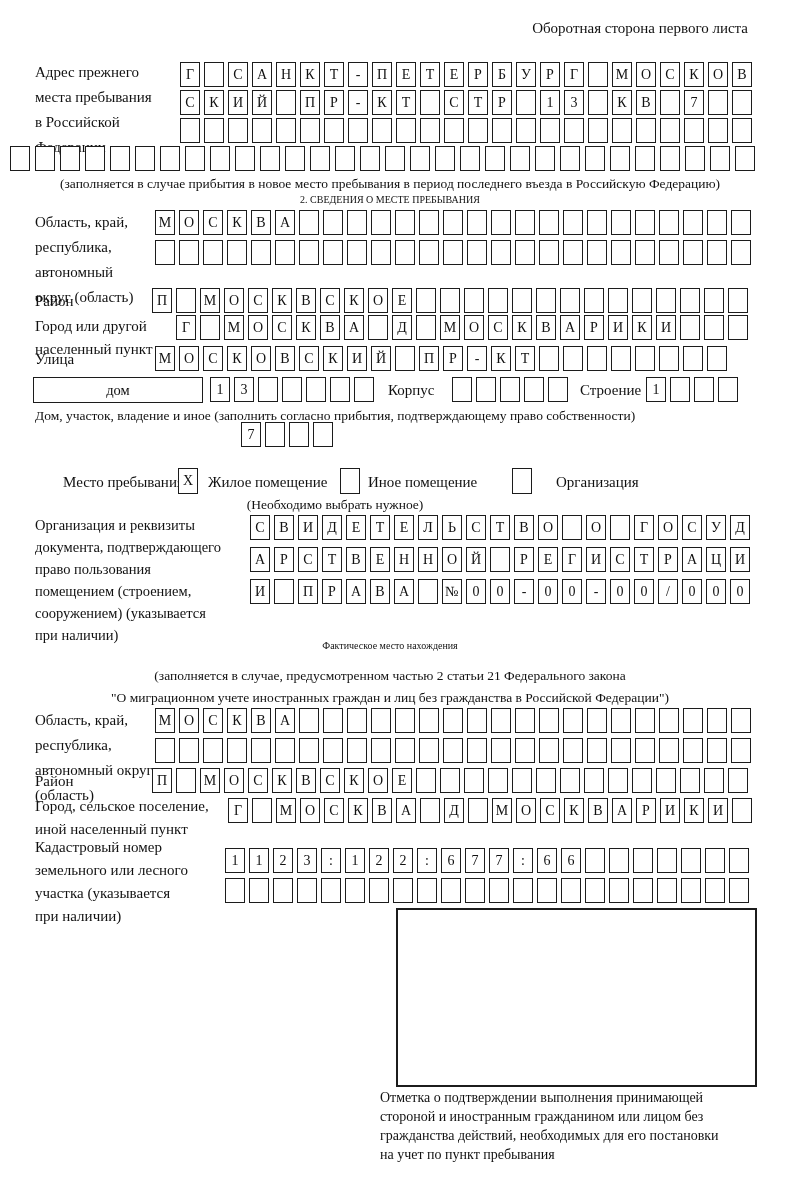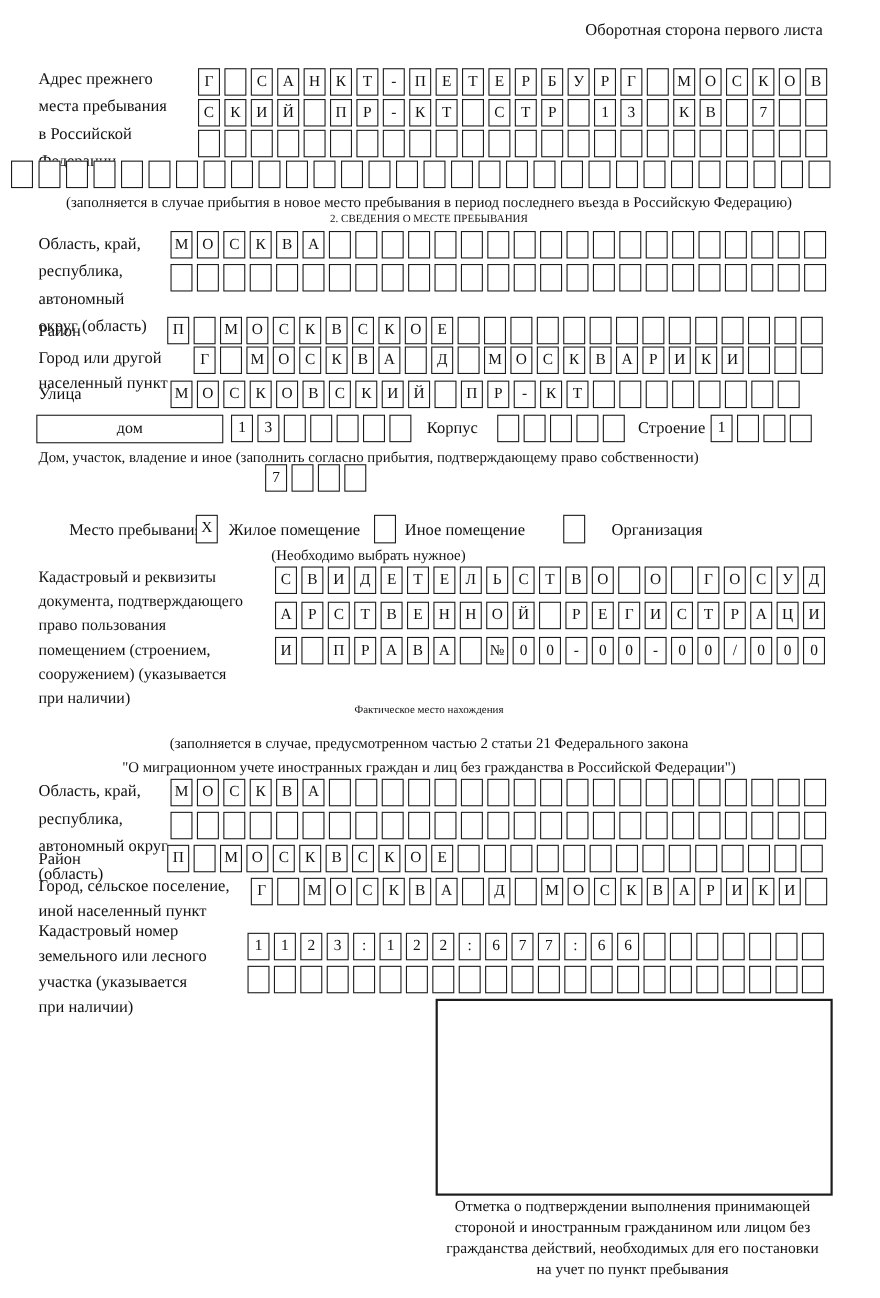--- a/index.html
+++ b/index.html
@@ -21,21 +21,21 @@
     box-sizing:border-box;flex:none;width:20px;height:25px;border:1.6px solid #1c1c1c;
     display:flex;align-items:center;justify-content:center;
     font-size:14px;background:#fff;
   }
   .cells.cb .box{height:26px;}
   .wbox{
     position:absolute;box-sizing:border-box;height:26px;border:1.6px solid #1c1c1c;
     display:flex;align-items:center;justify-content:center;font-size:14.5px;background:#fff;
   }
   .stamp{position:absolute;border:2px solid #1c1c1c;background:#fff;}
-  .stampcap{position:absolute;font-size:14px;line-height:19px;text-align:center;}
+  .stampcap{position:absolute;font-size:14px;line-height:19px;text-align:left;}
 </style>
 </head>
 <body>
 
 <div class="page">
 
   <div class="note" style="left:400px;top:20px;width:348px;text-align:right;">Оборотная сторона первого листа</div>
 
   <div class="lines" style="left:35px;top:60px;">
       <div>Адрес прежнего</div>
@@ -349,21 +349,21 @@
       <span class="box"></span>
     </div>
   <div class="lbl" style="left:368px;top:470px;">Иное помещение</div>
   <div class="cells cb" style="left:512px;top:468px;">
       <span class="box"></span>
     </div>
   <div class="lbl" style="left:556px;top:470px;">Организация</div>
   <div class="caption" style="left:35px;top:497px;width:600px;text-align:center;">(Необходимо выбрать нужное)</div>
 
   <div class="lines lh22" style="left:35px;top:514px;">
-      <div>Кадастровый и реквизиты</div>
+      <div>Организация и реквизиты</div>
       <div>документа, подтверждающего</div>
       <div>право пользования</div>
       <div>помещением (строением,</div>
       <div>сооружением) (указывается</div>
       <div>при наличии)</div>
     </div>
   <div class="cells" style="left:250px;top:515px;">
       <span class="box">С</span>
       <span class="box">В</span>
       <span class="box">И</span>

